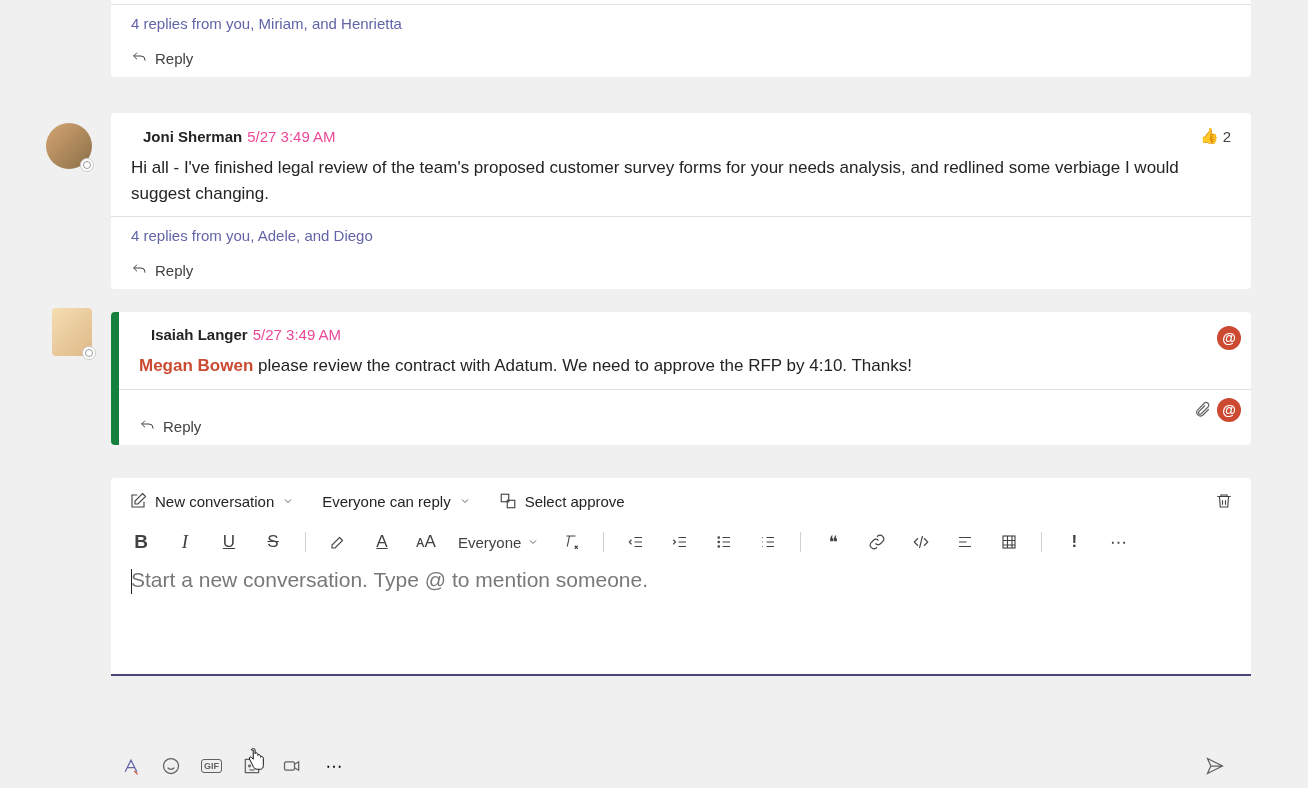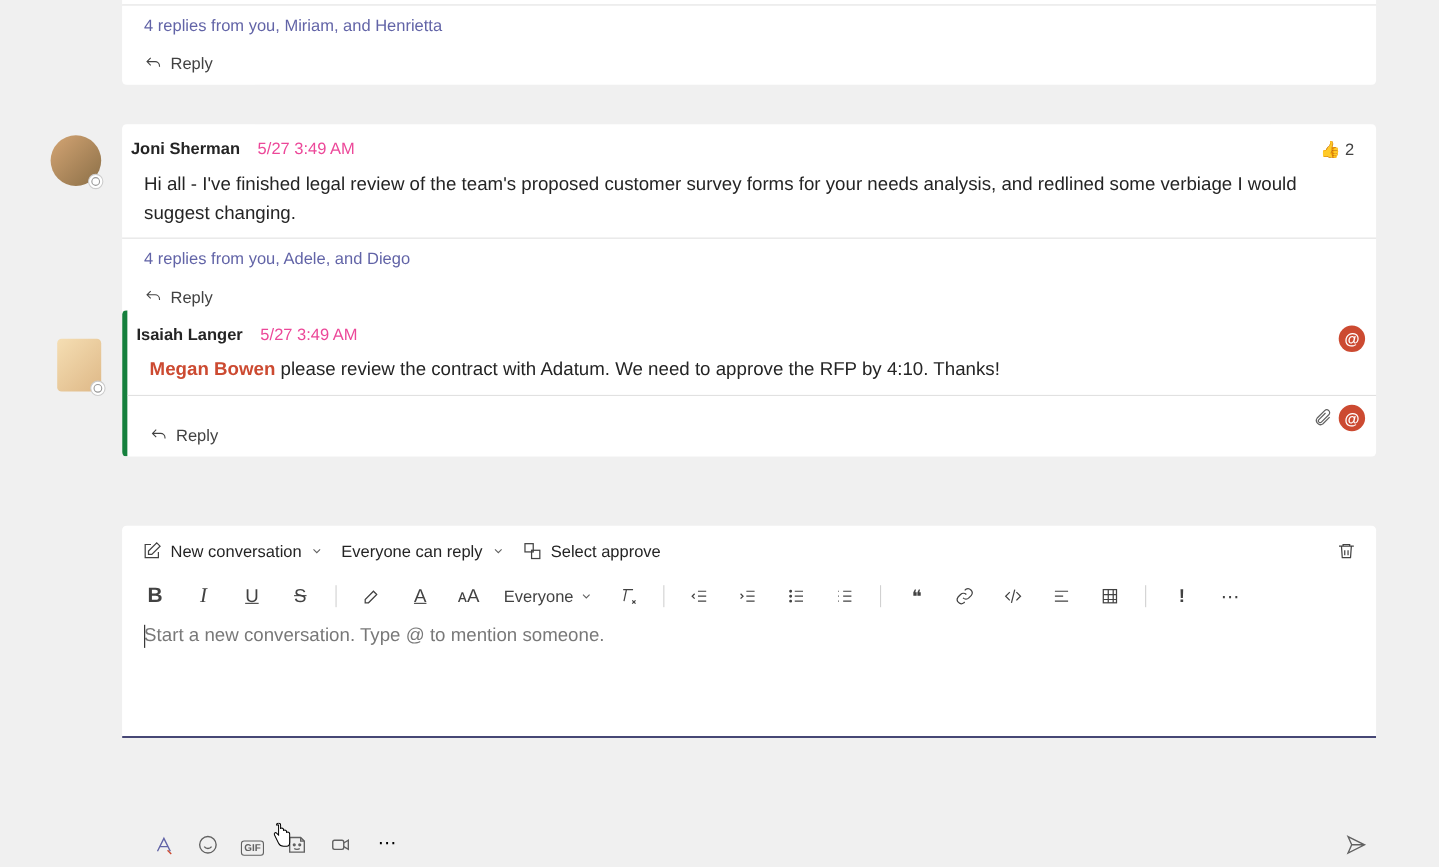--- a/index.html
+++ b/index.html
@@ -1,60 +1,60 @@
 <!DOCTYPE html>
 <html><head>
 <meta charset="utf-8">
 <style>
 *{box-sizing:border-box;margin:0;padding:0;font-family:"Segoe UI",-apple-system,BlinkMacSystemFont,sans-serif}
 body{background:#f0f0f0;width:1308px;height:788px;overflow:hidden;position:relative}
 .message-thread{position:absolute;left:111px;width:1140px;background:#fff;border-radius:4px}
 .thread-1{top:-30px}
 .thread-2{top:113px}
-.thread-3{top:282px;border-left:5px solid #15803d}
+.thread-3{top:312px;border-left:8px solid #15803d}
 .msg-body{padding:10px 20px 10px 20px;font-size:17px;color:#242424;line-height:1.5}
 .msg-body-partial{padding:0 20px 8px 20px;font-size:17px;color:#242424;line-height:1.5}
 .replies-row{border-top:1px solid #e1e1e1;padding:10px 20px;font-size:15px;color:#6264a7}
 .reply-action{display:flex;gap:8px;padding:8px 20px 10px 20px;font-size:15px;color:#424242}
 .reply-arrow{width:16px;height:16px;stroke:#424242;fill:none;stroke-width:1.5}
-.msg-header{display:flex;padding:14px 20px 0 8px;gap:16px}
+.msg-header{display:flex;align-items:center;padding:14px 20px 0 32px;gap:5px}
 .sender{font-weight:600;font-size:15px;color:#242424}
 .timestamp{font-size:15px;color:#ec4899}
 .reaction{margin-left:auto;display:flex;align-items:center;gap:4px;font-size:15px;color:#424242}
 .avatar{position:absolute;width:46px;height:46px;border-radius:50%;background:#ccc}
 .avatar-2{top:123px;left:46px;background:linear-gradient(135deg,#d4a574 0%,#8b6f47 100%)}
 .avatar-3{top:308px;left:52px;background:linear-gradient(135deg,#f5deb3 0%,#deb887 100%);border-radius:4px;width:40px;height:48px}
 .presence{position:absolute;width:14px;height:14px;border-radius:50%;background:#fff;border:1px solid #ccc;display:flex;align-items:center;justify-content:center}
 .presence::after{content:"";width:6px;height:6px;border:1.5px solid #999;border-radius:50%}
 .pres-2{top:158px;left:80px}
 .pres-3{top:346px;left:82px}
 .mention-red{color:#cc4a31;font-weight:600}
 .mention-badge{width:24px;height:24px;border-radius:50%;background:#cc4a31;display:inline-flex;align-items:center;justify-content:center;color:#fff;font-size:14px;font-weight:600}
 .badge-pos-1{position:absolute;right:10px;top:14px}
 .badge-row-2{position:absolute;right:10px;top:8px;display:flex;align-items:center;gap:6px}
 .clip-icon{width:18px;height:18px;stroke:#616161;fill:none;stroke-width:1.5}
 .thread-3 .replies-row{position:relative}
 .composer{position:absolute;left:111px;top:478px;width:1140px;background:#fff;border-radius:4px 4px 0 0;border-bottom:2px solid #464775}
-.composer-top{display:flex;align-items:center;padding:14px 18px;gap:16px;font-size:15px;color:#242424}
+.composer-top{display:flex;align-items:center;padding:14px 18px;gap:28px;font-size:15px;color:#242424}
 .comp-opt{display:flex;align-items:center;gap:8px;cursor:pointer}
 .chev{width:12px;height:12px;stroke:#616161;fill:none;stroke-width:2}
 .edit-icon,.sel-icon,.trash-icon{width:18px;height:18px;stroke:#424242;fill:none;stroke-width:1.5}
 .comp-trash{margin-left:auto}
 .toolbar{display:flex;align-items:center;padding:6px 18px 10px 18px;gap:20px;color:#424242}
 .tb-btn{width:24px;height:24px;display:flex;align-items:center;justify-content:center;cursor:pointer;font-size:17px}
 .tb-bold{font-weight:800;font-size:19px}
 .tb-italic{font-style:italic;font-family:serif;font-size:19px}
 .tb-under{text-decoration:underline;font-size:17px}
 .tb-strike{text-decoration:line-through;font-size:17px}
 .tb-sep{width:1px;height:20px;background:#d1d1d1}
 .para-dd{display:flex;align-items:center;gap:6px;font-size:15px;cursor:pointer}
 .tb-icon{width:18px;height:18px;stroke:#424242;fill:none;stroke-width:1.5}
 .subject-input{font-size:22px;font-weight:600;color:#616161;padding:8px 20px 4px 20px;border:none;outline:none;width:100%}
-.body-input{font-size:17px;color:#616161;padding:4px 20px 80px 20px;border:none;outline:none;width:100%}
-.bottom-bar{position:absolute;left:121px;top:748px;width:1140px;display:flex;align-items:flex-end;padding:6px 18px;gap:20px}
+.body-input{font-size:21px;color:#616161;padding:4px 20px 80px 20px;border:none;outline:none;width:100%}
+.bottom-bar{position:absolute;left:103px;top:748px;width:1140px;display:flex;align-items:center;padding:6px 18px;gap:20px}
 .bb-icon{width:20px;height:20px;stroke:#616161;fill:none;stroke-width:1.5;cursor:pointer}
 .send-btn{margin-left:auto;cursor:pointer}
 .cursor-hand{position:absolute;left:245px;top:748px;width:22px;height:26px;pointer-events:none}
 .text-cursor{border-left:1px solid #242424;display:inline-block;height:1.2em;vertical-align:middle;margin-right:-1px}
 .gif-box{border:1.5px solid #616161;border-radius:3px;font-size:9px;font-weight:700;padding:1px 2px;color:#616161}
 </style>
 </head>
 <body>
 
 <div class="message-thread thread-1">

